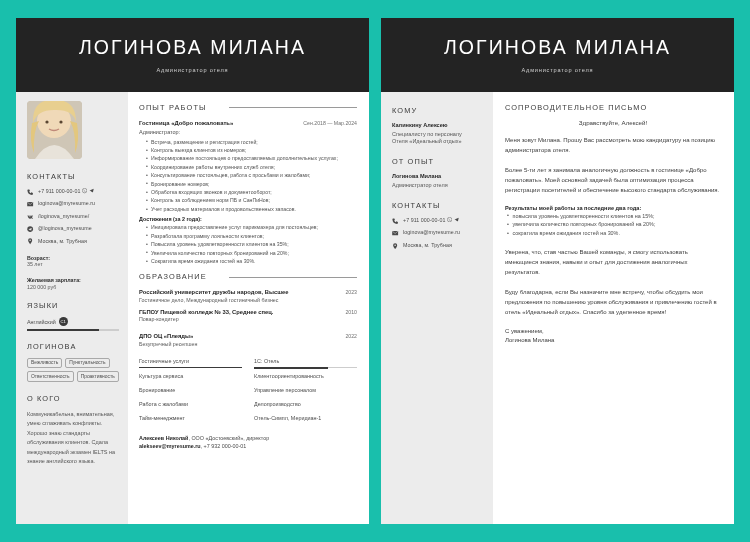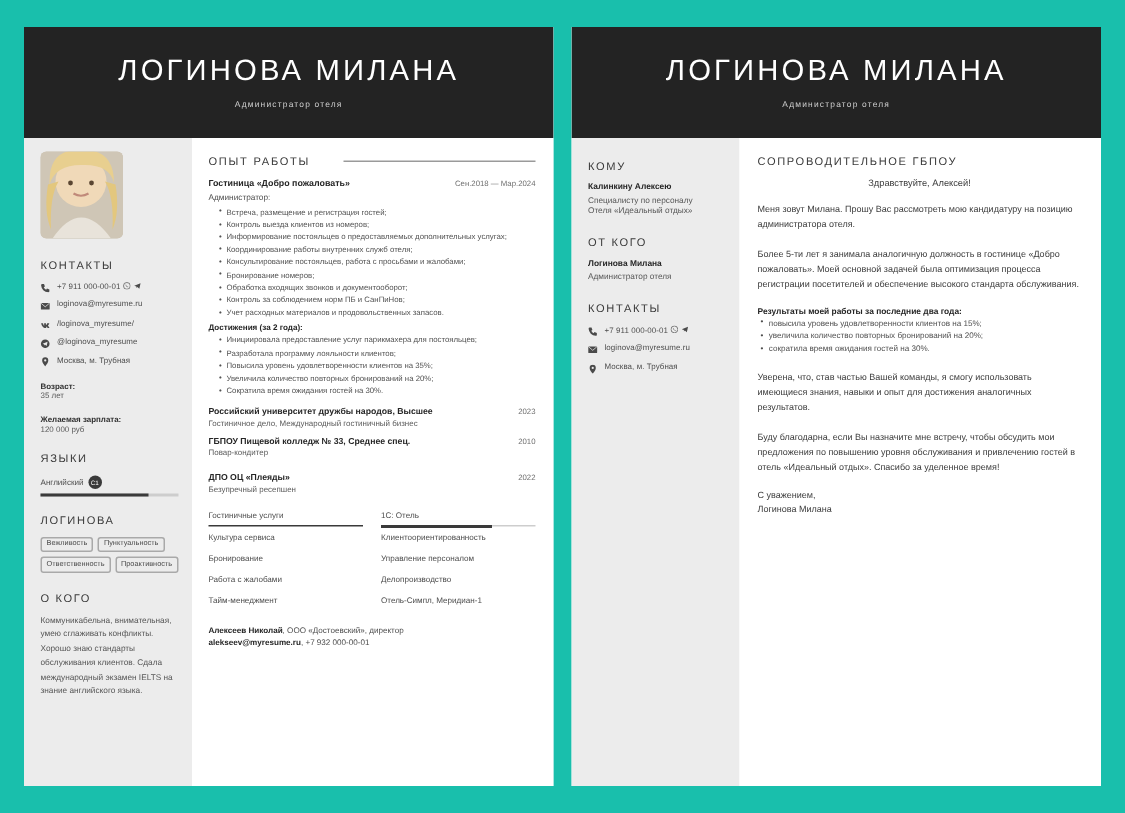--- a/index.html
+++ b/index.html
@@ -420,20 +420,24 @@
         <div class="ach-t">Достижения (за 2 года):</div>
         <ul class="bul">
           <li>Инициировала предоставление услуг парикмахера для постояльцев;</li>
           <li>Разработала программу лояльности клиентов;</li>
           <li>Повысила уровень удовлетворенности клиентов на 35%;</li>
           <li>Увеличила количество повторных бронирований на 20%;</li>
           <li>Сократила время ожидания гостей на 30%.</li>
         </ul>
 
         <div class="sp7"></div>
+        <div class="sec-head">
+          <h2>ОБРАЗОВАНИЕ</h2>
+          <i></i>
+        </div>
         <div class="edu-row">
           <div class="edu-top">
             <span class="edu-n">Российский университет дружбы народов, Высшее</span>
             <span class="edu-y">2023</span>
           </div>
           <div class="edu-s">Гостиничное дело, Международный гостиничный бизнес</div>
         </div>
         <div class="edu-row">
           <div class="edu-top">
             <span class="edu-n">ГБПОУ Пищевой колледж № 33, Среднее спец.</span>
@@ -484,21 +488,21 @@
     <div class="body">
 
       <div class="side2">
         <h2 class="s-head">КОМУ</h2>
         <div class="blk">
           <div class="to-n">Калинкину Алексею</div>
           <div class="to-l">Специалисту по персоналу</div>
           <div class="to-l">Отеля «Идеальный отдых»</div>
         </div>
 
-        <h2 class="s-head">ОТ КОГО</h2>
+        <h2 class="s-head">ОТ ОПЫТ</h2>
         <div class="blk">
           <div class="to-n">Логинова Милана</div>
           <div class="to-l">Администратор отеля</div>
         </div>
 
         <h2 class="s-head">КОНТАКТЫ</h2>
 
         <div class="c-row">
           <span class="c-ico">
             <svg viewBox="0 0 16 16">
@@ -531,21 +535,21 @@
             <svg viewBox="0 0 16 16">
                 <path d="M8 0.6 a5.2 5.2 0 0 0 -5.2 5.2 C2.8 10 8 15.6 8 15.6 s5.2-5.6 5.2-9.8 A5.2 5.2 0 0 0 8 0.6 z"></path>
                 <circle cx="8" cy="5.8" r="1.9" fill="#ececec"></circle>
               </svg>
           </span>
           <span class="c-txt">Москва, м. Трубная</span>
         </div>
       </div>
 
       <div class="main2">
-        <h2 class="s-head">СОПРОВОДИТЕЛЬНОЕ ГБПОУ</h2>
+        <h2 class="s-head">СОПРОВОДИТЕЛЬНОЕ ПИСЬМО</h2>
         <div class="greet">Здравствуйте, Алексей!</div>
         <p class="let-p">Меня зовут Милана. Прошу Вас рассмотреть мою кандидатуру на позицию администратора отеля.</p>
         <p class="let-p">Более 5-ти лет я занимала аналогичную должность в гостинице «Добро пожаловать». Моей основной задачей была оптимизация процесса регистрации посетителей и обеспечение высокого стандарта обслуживания.</p>
         <div class="let-t">Результаты моей работы за последние два года:</div>
         <ul class="bul2">
           <li>повысила уровень удовлетворенности клиентов на 15%;</li>
           <li>увеличила количество повторных бронирований на 20%;</li>
           <li>сократила время ожидания гостей на 30%.</li>
         </ul>
         <p class="let-p">Уверена, что, став частью Вашей команды, я смогу использовать имеющиеся знания, навыки и опыт для достижения аналогичных результатов.</p>

